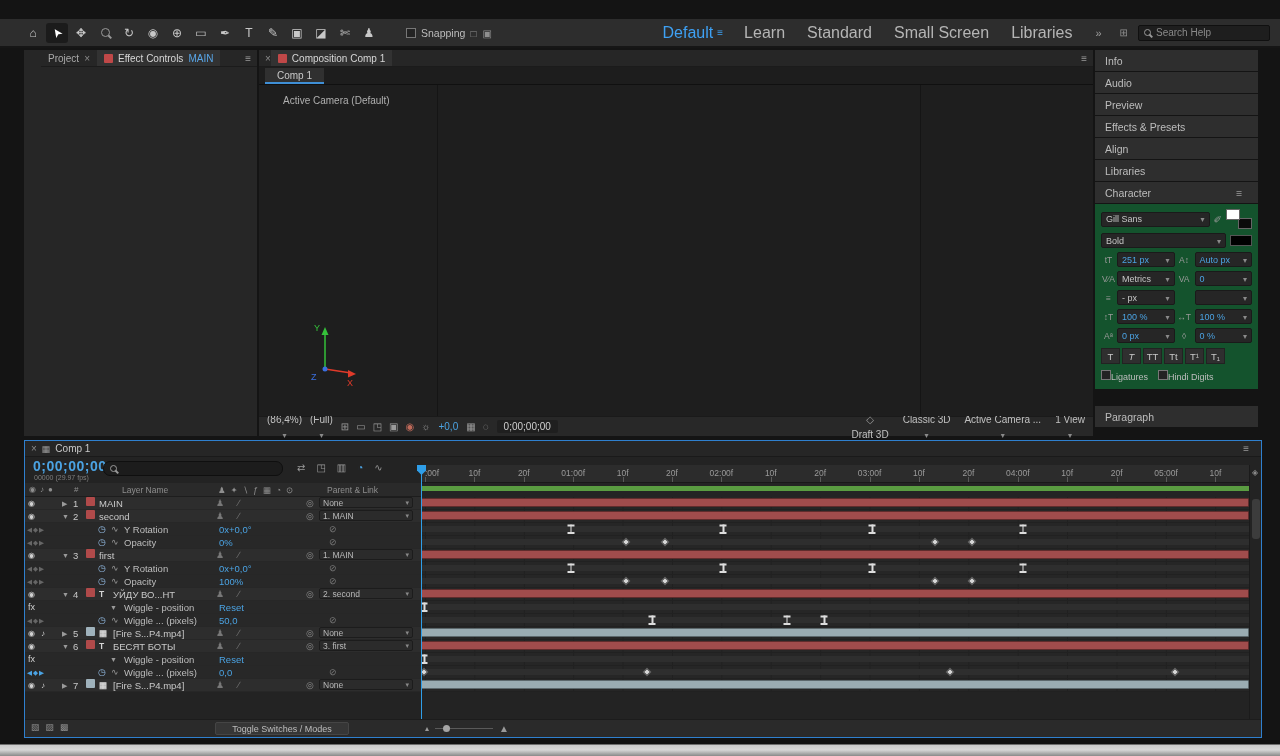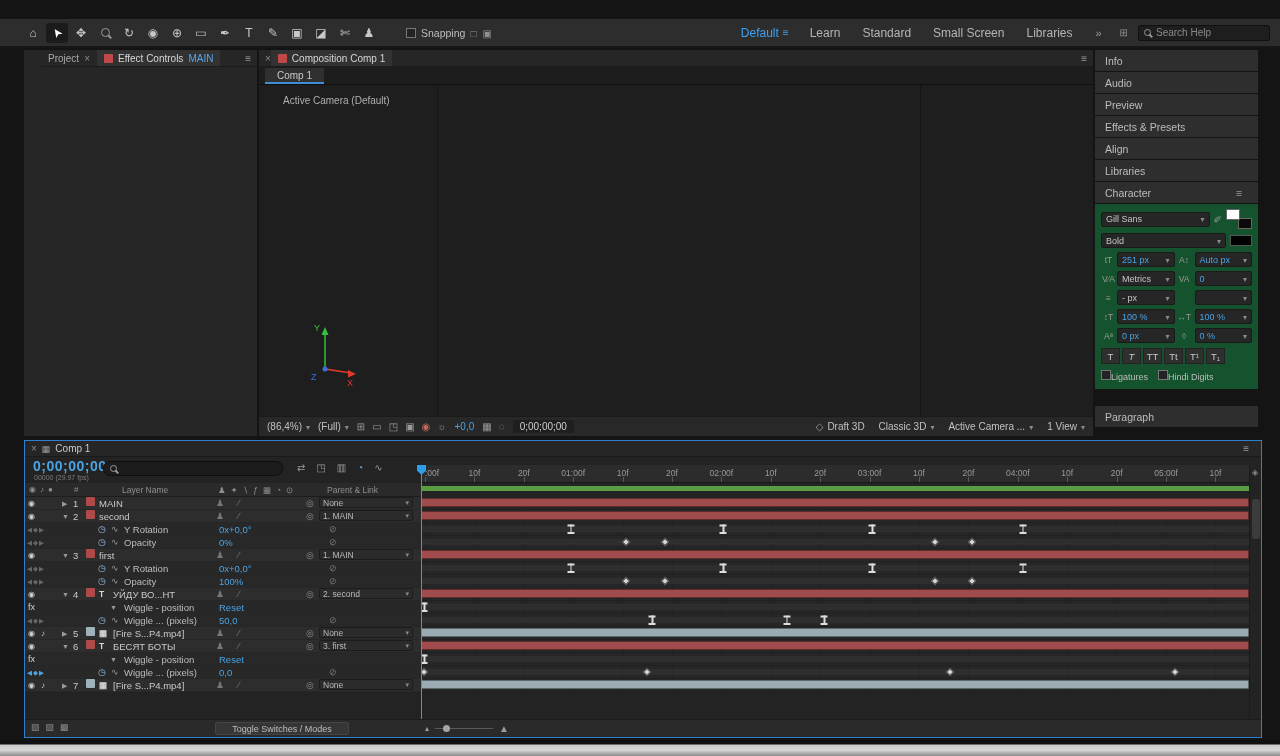--- a/index.html
+++ b/index.html
@@ -18,21 +18,21 @@
 .toolbar{position:absolute;top:19px;left:0;right:0;height:29px;background:#2d2d2d;border-bottom:2px solid #161616;display:flex;align-items:center;padding:0 10px;gap:4px;}
 .tools{display:flex;align-items:center;gap:2px;margin-left:12px;}
 .tool{width:22px;height:20px;display:flex;align-items:center;justify-content:center;font-size:12px;color:#c8c8c8;border-radius:3px;cursor:default;}
 .tool.active{background:#1b1b1b;color:#fff;}
 .tool i{font-style:normal;display:inline-block;}
 .snap{display:flex;align-items:center;gap:5px;margin-left:22px;color:#bdbdbd;font-size:10.5px;}
 .cbx{width:10px;height:10px;border:1px solid #777;background:#232323;display:inline-block;}
 .dimico{color:#8f8f8f;font-size:10px;letter-spacing:6px;}
 .flexsp{flex:1;}
 .workspaces{display:flex;align-items:center;}
-.ws{color:#b5b5b5;font-size:12px;padding:0 11px;}
+.ws{color:#b5b5b5;font-size:16px;padding:0 11px;}
 .ws.active{color:#3ea1f4;padding-right:4px;}
 .ws-menu{color:#3ea1f4;font-size:10px;padding-right:10px;}
 .ws-overflow{color:#9f9f9f;padding:0 8px;}
 .wsico{letter-spacing:0;padding:0 6px;}
 .searchbox{width:132px;height:16px;background:#1e1e1e;border:1px solid #101010;border-radius:2px;display:flex;align-items:center;padding:0 5px;gap:5px;}
 .searchbox input{flex:1;background:none;border:none;outline:none;color:#bbb;font-size:10px;font-family:inherit;min-width:0;}
 .searchbox input::placeholder{color:#8a8a8a;}
 .magicon{width:7px;height:7px;border:1.5px solid #999;border-radius:50%;position:relative;display:inline-block;flex:none;}
 .magicon::after{content:"";position:absolute;width:4px;height:1.5px;background:#999;right:-3px;bottom:-1px;transform:rotate(45deg);}
 .magicon.big{width:9px;height:9px;}
@@ -59,21 +59,21 @@
 .viewer{position:relative;background:#1e1e1e;height:331px;overflow:hidden;}
 .cam-label{position:absolute;left:24px;top:10px;font-size:10px;color:#b0b0b0;}
 .vguide{position:absolute;top:0;bottom:0;width:1px;background:#151515;}
 .comp-stage{position:absolute;left:258px;top:5px;width:321px;height:318px;background:#000;}
 .fire{position:absolute;left:0;right:0;text-align:center;font-family:"DejaVu Sans",sans-serif;font-weight:bold;font-size:66px;line-height:1;letter-spacing:1px;-webkit-background-clip:text;background-clip:text;color:transparent;}
 .fire1{top:36px;background-image:linear-gradient(180deg,#ffb32a 0%,#f4821a 45%,#d85408 78%,#b03a06 100%);}
 .fire2{top:176px;background-image:linear-gradient(180deg,#ef7b1e 0%,#d44710 45%,#a62806 80%,#8c2004 100%);}
 .txtbox{position:absolute;left:158px;top:162px;width:30px;height:30px;border:1px solid #c03224;}
 .gizmo{position:absolute;left:28px;top:232px;}
 .comp-footer{height:20px;background:#282828;border-top:1px solid #1a1a1a;display:flex;align-items:center;padding:0 8px;gap:8px;font-size:10px;color:#c0c0c0;}
-.cf-select{display:flex;gap:4px;align-items:center;white-space:nowrap;}
+.cf-select{display:flex;gap:4px;align-items:center;white-space:nowrap;flex-direction:column;}
 .caret::before{content:"▾";color:#8a8a8a;font-size:8px;}
 .cf-icons{display:inline-flex;gap:7px;}
 .cf-ico{color:#9a9a9a;font-size:10px;}
 .cf-right{margin-left:auto;display:flex;gap:14px;align-items:center;}
 .blue{color:#4ba3e3;}
 .tc-box{background:#1f1f1f;padding:1px 7px;border-radius:2px;color:#cfcfcf;}
 
 
 .rp-head{height:21px;background:#2e2e2e;display:flex;align-items:center;padding:0 10px;font-size:10.5px;color:#bdbdbd;margin-bottom:1px;}
 .char-body{background:#14532d;padding:5px 6px 7px;margin-bottom:17px;}

